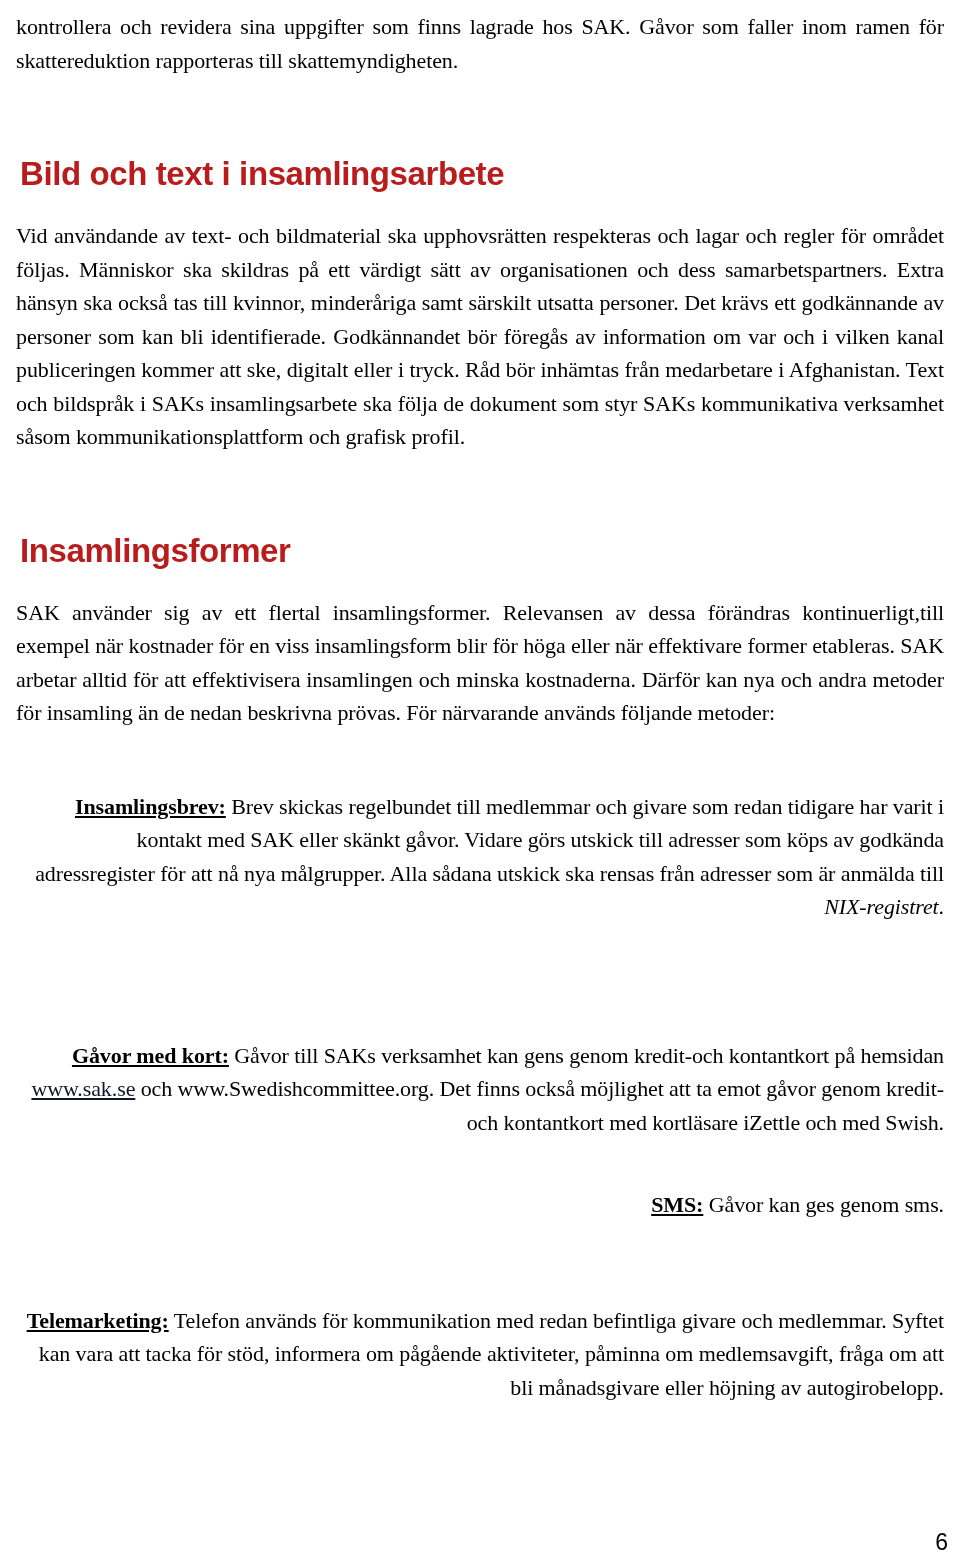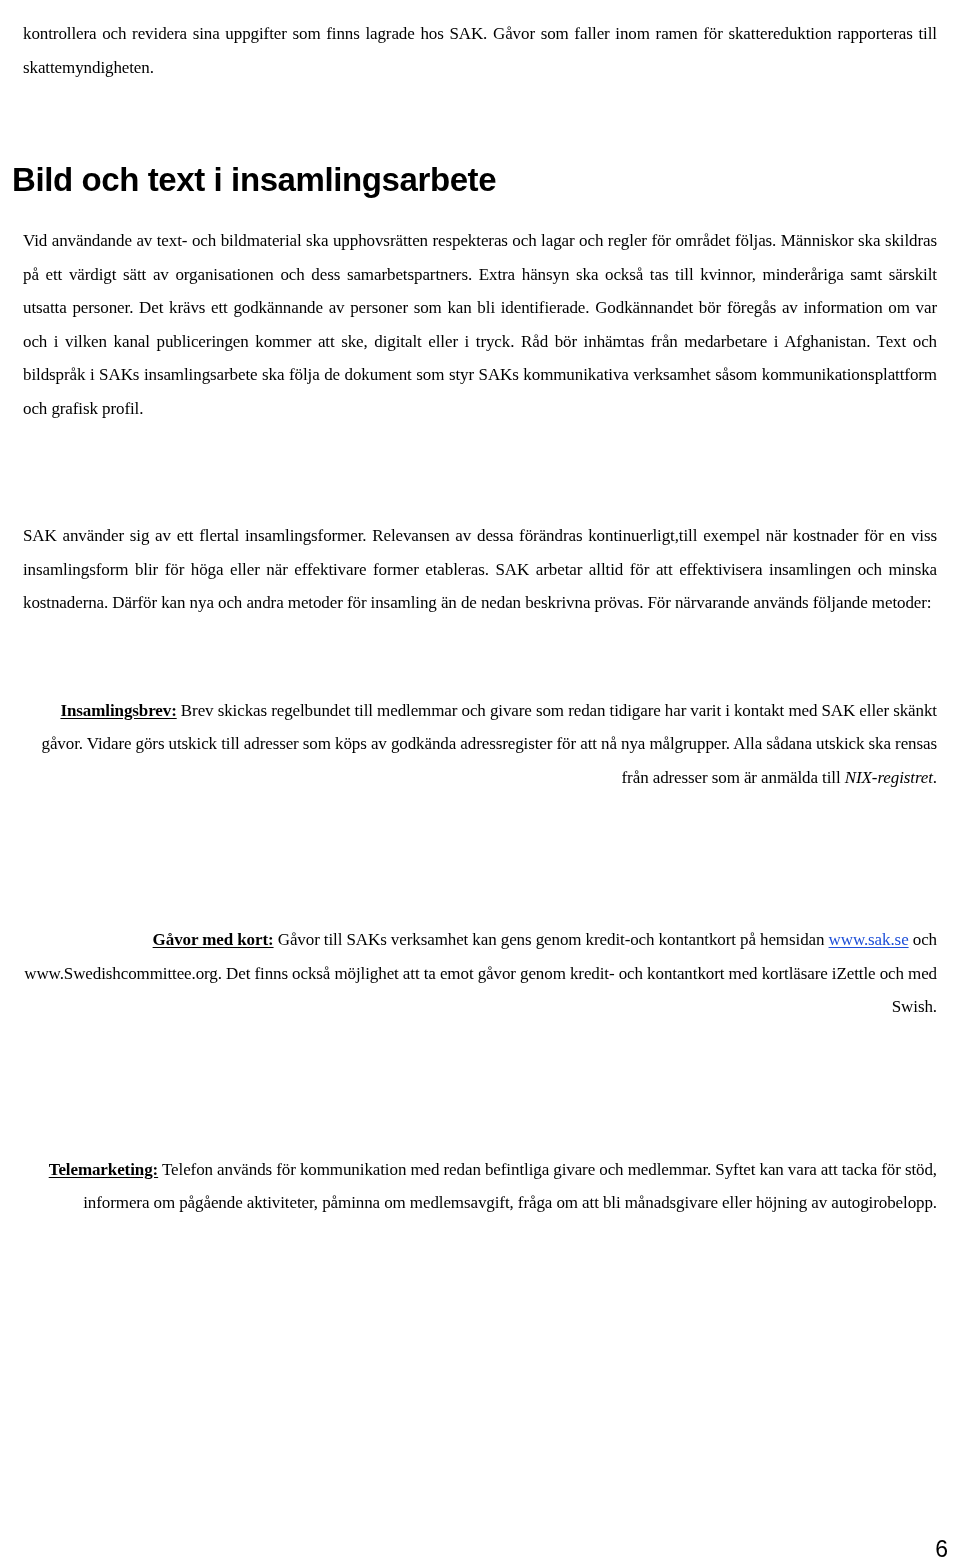--- a/index.html
+++ b/index.html
@@ -20,45 +20,45 @@
   .page {
     position: relative;
     width: 960px;
     height: 1560px;
     box-sizing: border-box;
     padding: 0 8px 0 8px;
   }
 
   
   p.body {
-    margin: 15px;
-    font-size: 17px;
+    margin: 8px;
+    font-size: 22px;
     line-height: 33.5px;
     text-align: justify;
     text-justify: inter-word;
     letter-spacing: -0.1px;
   }
 
   p.body.ragged {
     text-align: right;
   }
 
   
   .top-para {
     padding-top: 2px;
   }
 
   h1.section-heading {
-    margin: 4px;
+    margin: 12px;
     font-family: "Liberation Sans", "DejaVu Sans", sans-serif;
     font-weight: bold;
     font-size: 33px;
     line-height: 38px;
     letter-spacing: -0.4px;
-    color: #000000;
+    color: #b91c1c;
   }
 
   .gap-xl  { height: 58px; }
   .gap-lg  { height: 44px; }
   .gap-md  { height: 33px; }
 
   .heading-gap { height: 6px; }
 
   
   .term {
@@ -66,21 +66,21 @@
     text-decoration: underline;
     text-underline-offset: 2px;
   }
   .term-noline-colon {
     font-weight: bold;
   }
   .ital {
     font-style: italic;
   }
   a.link, .link {
-    color: #1d4ed8;
+    color: #0f172a;
     text-decoration: underline;
     text-underline-offset: 2px;
   }
 
   
   .page-number {
     position: absolute;
     right: 12px;
     bottom: 14px;
     font-family: "Liberation Sans", "DejaVu Sans", sans-serif;
@@ -97,39 +97,41 @@
   <p class="body top-para">kontrollera och revidera sina uppgifter som finns lagrade hos SAK. Gåvor som faller inom ramen för skattereduktion rapporteras till skattemyndigheten.</p>
 
   <div class="gap-xl"></div>
 
   <h1 class="section-heading">Bild och text i insamlingsarbete</h1>
   <div class="heading-gap"></div>
   <p class="body">Vid användande av text- och bildmaterial ska upphovsrätten respekteras och lagar och regler för området följas. Människor ska skildras på ett värdigt sätt av organisationen och dess samarbetspartners. Extra hänsyn ska också tas till kvinnor, minderåriga samt särskilt utsatta personer. Det krävs ett godkännande av personer som kan bli identifierade. Godkännandet bör föregås av information om var och i vilken kanal publiceringen kommer att ske, digitalt eller i tryck. Råd bör inhämtas från medarbetare i Afghanistan. Text och bildspråk i SAKs insamlingsarbete ska följa de dokument som styr SAKs kommunikativa verksamhet såsom kommunikationsplattform och grafisk profil.</p>
 
   <div class="gap-xl"></div>
 
+  <h1 class="section-heading">Insamlingsformer</h1>
   <div class="heading-gap"></div>
   <p class="body">SAK använder sig av ett flertal insamlingsformer. Relevansen av dessa förändras kontinuerligt,till exempel när kostnader för en viss insamlingsform blir för höga eller när effektivare former etableras. SAK arbetar alltid för att effektivisera insamlingen och minska kostnaderna. Därför kan nya och andra metoder för insamling än de nedan beskrivna prövas. För närvarande används följande metoder:</p>
 
   <div class="gap-lg"></div>
 
   <p class="body ragged"><span class="term">Insamlingsbrev:</span><span> Brev skickas regelbundet till medlemmar och givare som redan tidigare har varit i kontakt med SAK eller skänkt gåvor. Vidare görs utskick till adresser som köps av godkända adressregister för att nå nya målgrupper. Alla sådana utskick ska rensas från adresser som är anmälda till </span><span class="ital">NIX-registret</span><span>.</span></p>
 
   <div class="gap-md"></div>
 
 
   <div class="gap-md"></div>
 
 
   <div class="gap-md"></div>
 
   <p class="body ragged"><span class="term">Gåvor med kort:</span><span> Gåvor till SAKs verksamhet kan gens genom kredit-och kontantkort på hemsidan </span><span class="link">www.sak.se</span><span> och www.Swedishcommittee.org. Det finns också möjlighet att ta emot gåvor genom kredit- och kontantkort med kortläsare iZettle och med Swish.</span></p>
 
   <div class="gap-md"></div>
 
+  <p class="body ragged"><span class="term">SMS:</span><span> Gåvor kan ges genom sms.</span></p>
 
   <div class="gap-md"></div>
 
 
   <div class="gap-md"></div>
 
   <p class="body ragged"><span class="term">Telemarketing:</span><span> Telefon används för kommunikation med redan befintliga givare och medlemmar. Syftet kan vara att tacka för stöd, informera om pågående aktiviteter, påminna om medlemsavgift, fråga om att bli månadsgivare eller höjning av autogirobelopp.</span></p>
 
   <div class="page-number">6</div>
 

